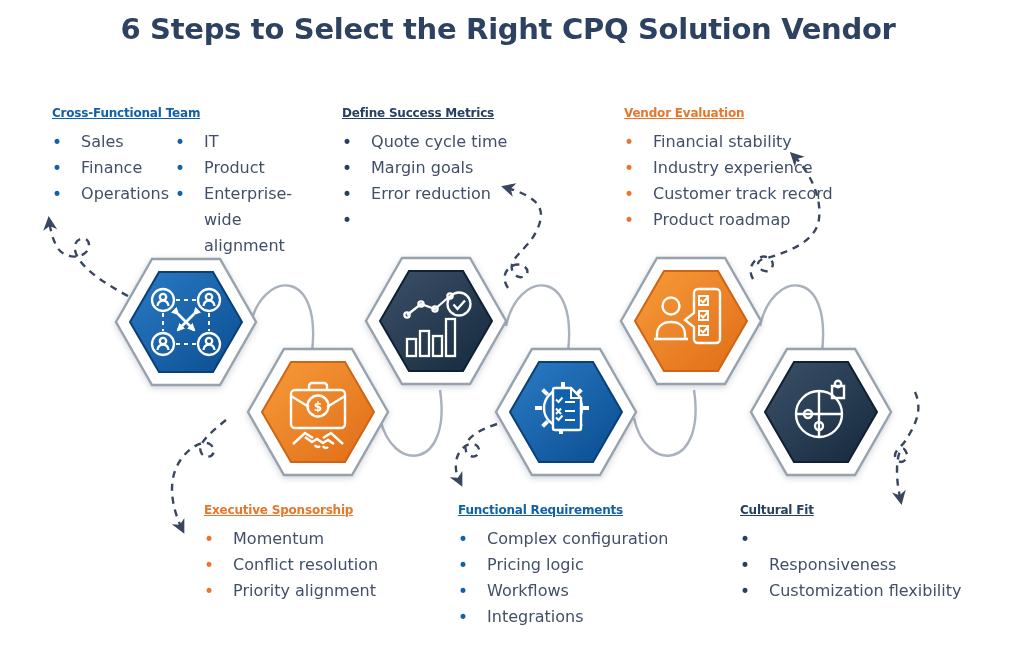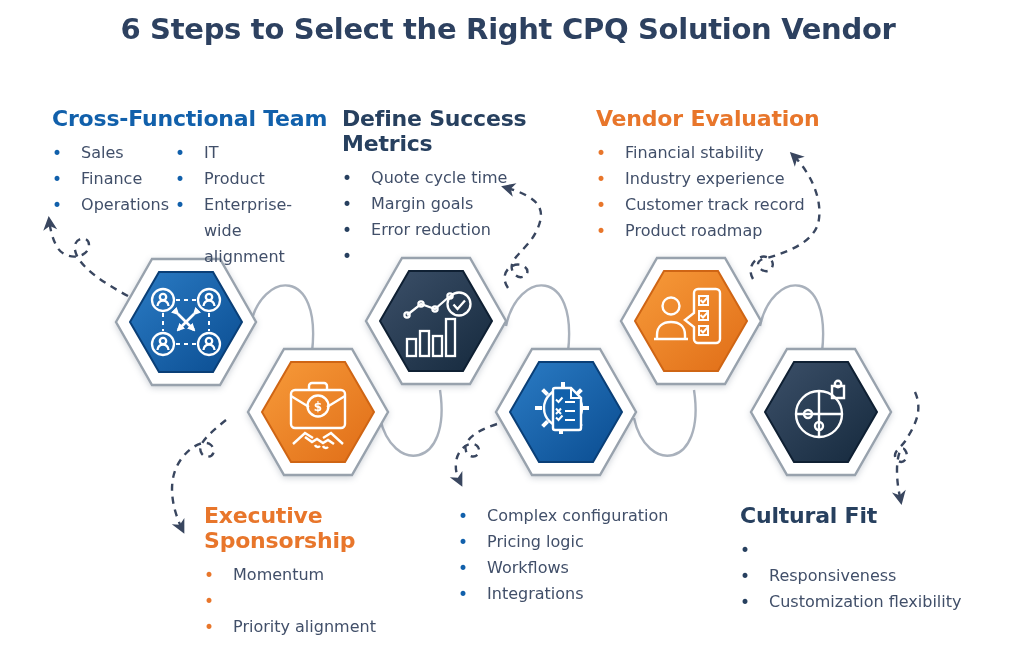--- a/index.html
+++ b/index.html
@@ -4,21 +4,21 @@
 <style>
   html,body{margin:0;padding:0;background:#ffffff;}
   body{width:1016px;height:659px;font-family:"DejaVu Sans","Liberation Sans",sans-serif;}
   .canvas{position:relative;width:1016px;height:659px;overflow:hidden;background:#ffffff;}
   .title{position:absolute;top:12px;left:0;width:100%;text-align:center;
          font-size:29px;font-weight:bold;color:#2d4160;letter-spacing:-0.3px;z-index:4;}
   .layer{position:absolute;left:0;top:0;pointer-events:none;}
   .connectors{z-index:1;} .arrows{z-index:3;}
   .hex{position:absolute;z-index:2;filter:drop-shadow(0 2px 3px rgba(20,40,70,0.20));}
   .step{position:absolute;z-index:4;}
-  .step h2{font-size:22px;font-weight:bold;margin:0 0 9px 0;letter-spacing:-0.2px;color:var(--acc);}
+  .step h2{font-size:12px;font-weight:bold;margin:0 0 9px 0;letter-spacing:-0.2px;color:var(--acc);text-decoration:underline;}
   .accent-blue{--acc:#1160ab;} .accent-navy{--acc:#27405f;} .accent-orange{--acc:#e8762b;}
   .cols{display:flex;}
   ul.list{list-style:none;margin:0;padding:0;}
   .item{display:flex;gap:8px;font-size:16px;color:#414f69;line-height:26px;}
   .item .dot{color:var(--acc);font-size:17px;line-height:26px;}
   .item .txt{display:block;margin-left:11px;}
 </style>
 </head>
 <body>
 
@@ -218,21 +218,21 @@
       <li class="item">
           <span class="dot">•</span>
           <span class="txt">Error reduction</span>
         </li>
       <li class="item">
           <span class="dot">•</span>
         </li>
     </ul>
   </section>
 
-  <section class="step accent-orange" style="left:596px;top:106px;width:250px">
+  <section class="step accent-orange" style="left:624px;top:106px;width:250px">
     <h2>Vendor Evaluation</h2>
     <ul class="list">
       <li class="item">
           <span class="dot">•</span>
           <span class="txt">Financial stability</span>
         </li>
       <li class="item">
           <span class="dot">•</span>
           <span class="txt">Industry experience</span>
         </li>
@@ -249,29 +249,31 @@
 
   <section class="step accent-orange" style="left:204px;top:503px;width:240px">
     <h2>Executive Sponsorship</h2>
     <ul class="list">
       <li class="item">
           <span class="dot">•</span>
           <span class="txt">Momentum</span>
         </li>
       <li class="item">
           <span class="dot">•</span>
+          <span class="txt">Conflict resolution</span>
         </li>
       <li class="item">
           <span class="dot">•</span>
           <span class="txt">Priority alignment</span>
         </li>
     </ul>
   </section>
 
   <section class="step accent-blue" style="left:458px;top:503px;width:255px">
+    <h2>Functional Requirements</h2>
     <ul class="list">
       <li class="item">
           <span class="dot">•</span>
           <span class="txt">Complex configuration</span>
         </li>
       <li class="item">
           <span class="dot">•</span>
           <span class="txt">Pricing logic</span>
         </li>
       <li class="item">

